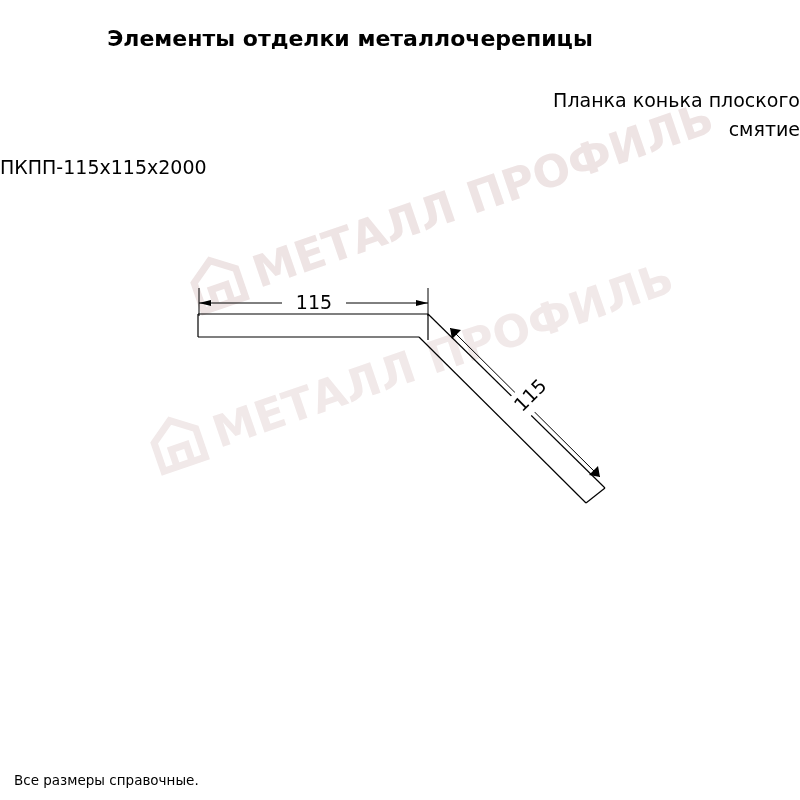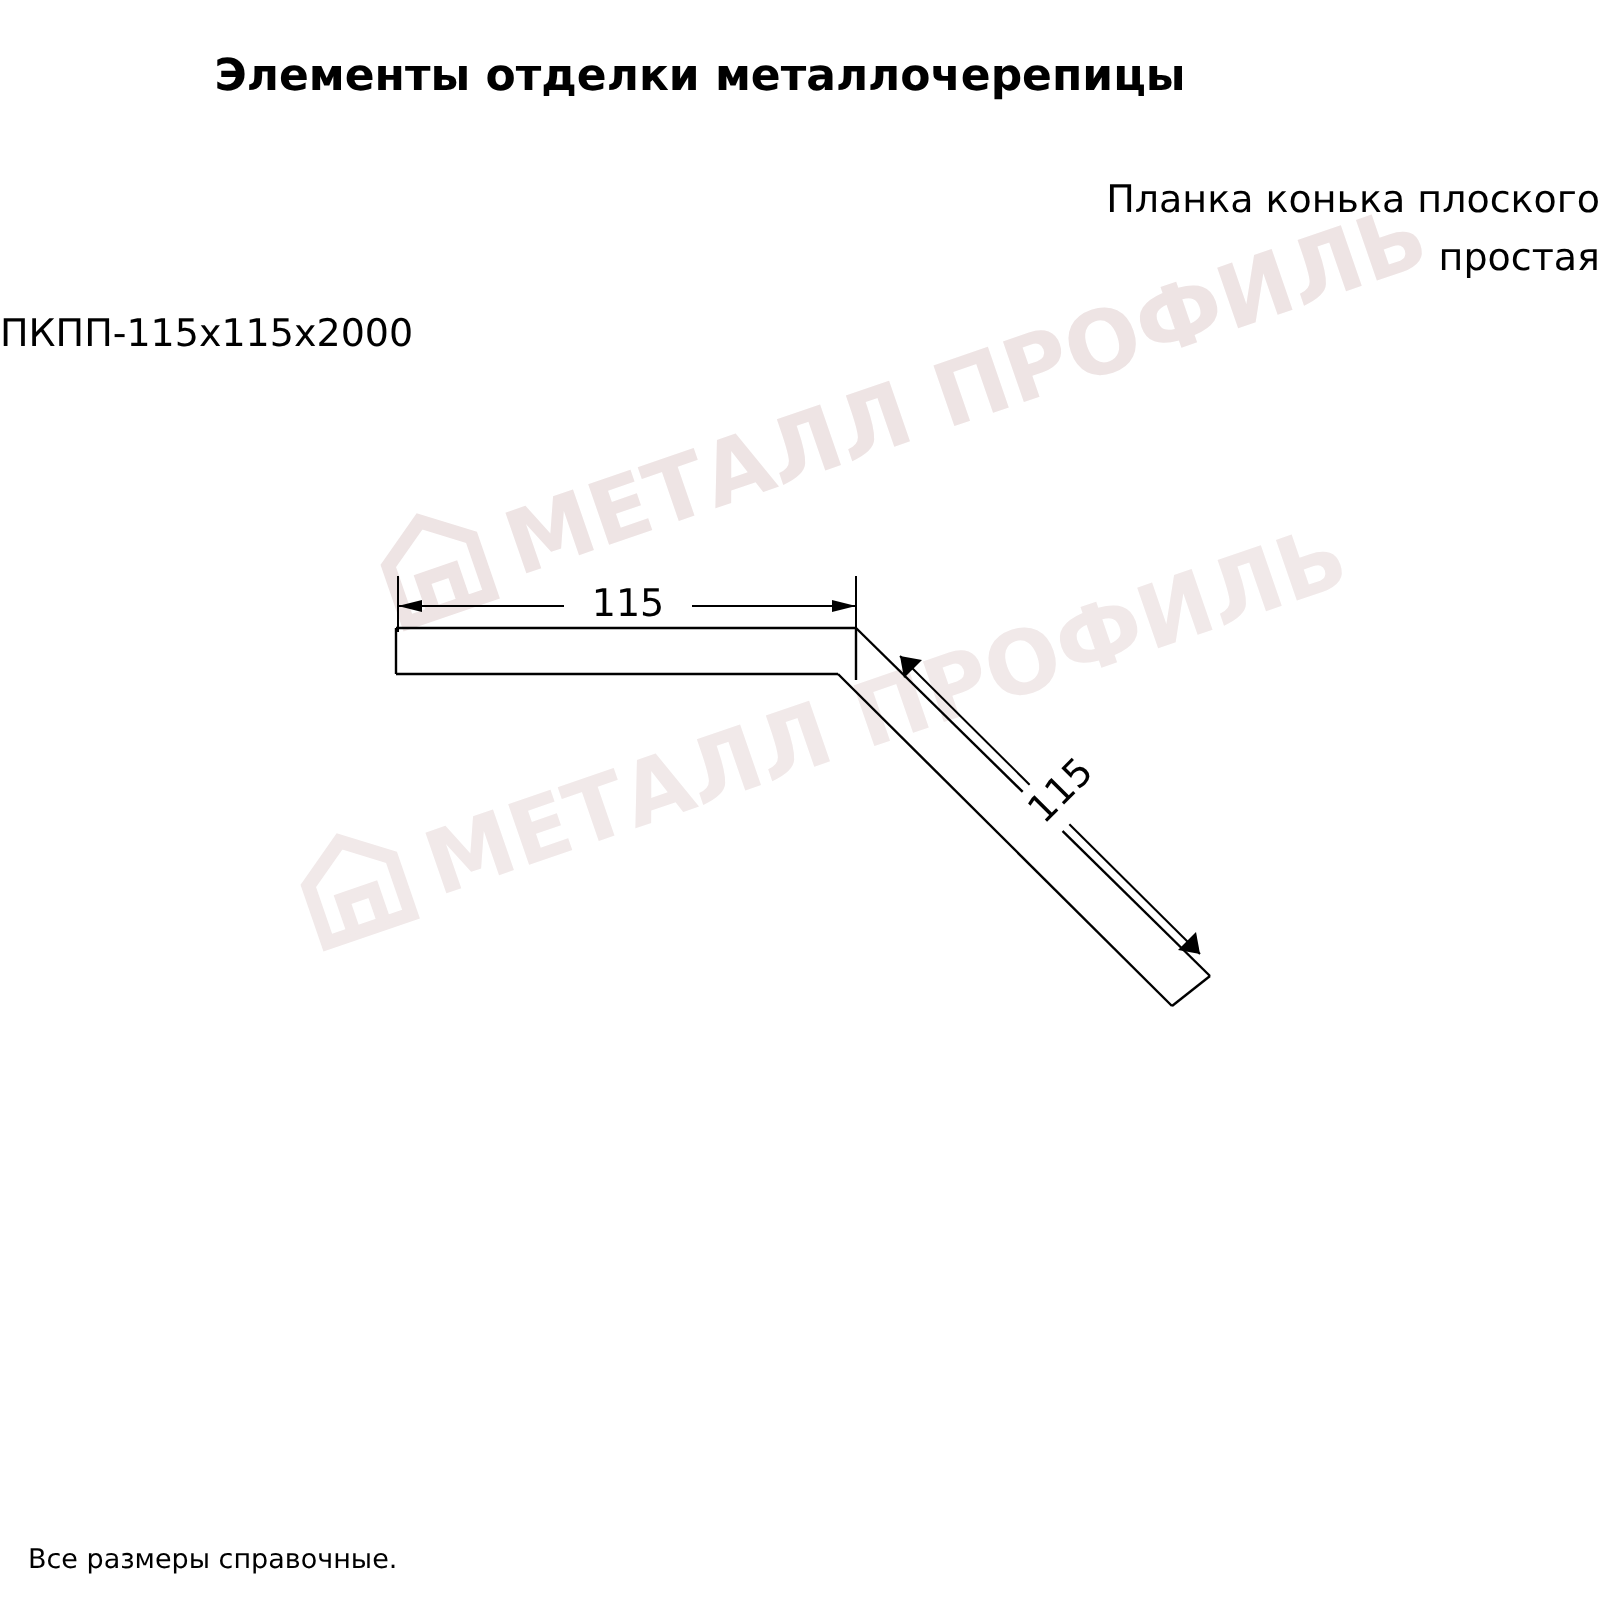--- a/index.html
+++ b/index.html
@@ -101,21 +101,21 @@
           <path d="M14 12 L14 -6 L30 -6 L30 12"></path>
         </g>
         <text x="60" y="8" font-family="DejaVu Sans, sans-serif" font-size="44" font-weight="bold" fill="#f1e9e9">МЕТАЛЛ ПРОФИЛЬ</text>
       </g>
     </g>
   </svg>
 
   <div class="title-main">Элементы отделки металлочерепицы</div>
   <div class="title-sub">
     <div>Планка конька плоского</div>
-    <div>простая</div>
+    <div>смятие</div>
   </div>
   <div class="title-code">ПКПП-115х115х2000</div>
 
   <svg class="drawing" viewBox="0 0 800 420" width="800" height="420">
     <g stroke="#000" fill="none" stroke-width="1.2">
 
       <path d="M198 114 L428 114"></path>
       <path d="M198 137 L419 137"></path>
       <path d="M198 114 L198 137"></path>
 

